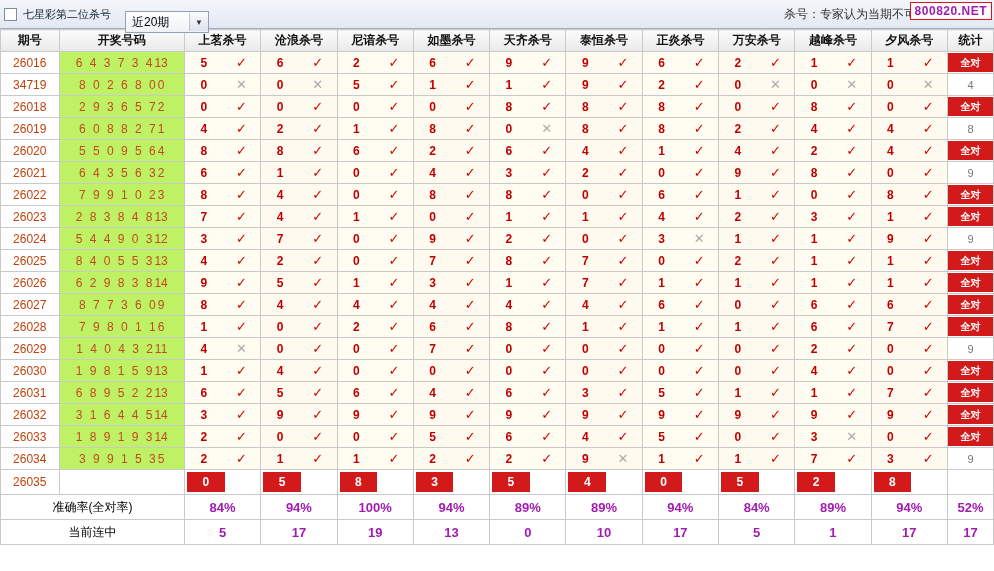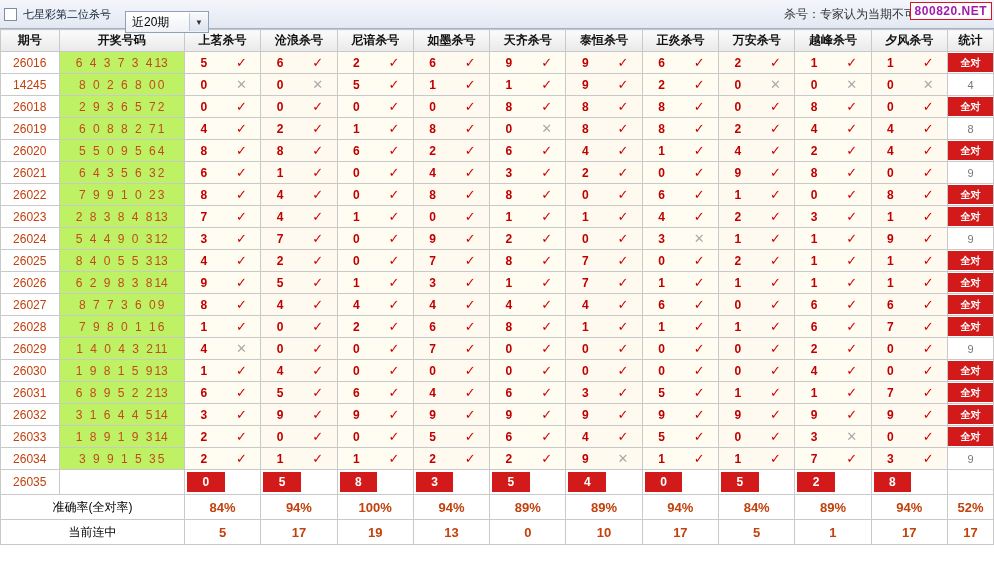--- a/index.html
+++ b/index.html
@@ -168,21 +168,21 @@
     font-weight:bold;
     font-size:13px;
     margin-left:48px;
   }
   tr.footrow td.flabel{
     color:#000;
     font-weight:normal;
     font-size:12px;
     background:#ffffff;
   }
-  tr.footrow td.pct{color:#c2410c;border-radius:7px;}
+  tr.footrow td.pct{color:#a21caf;border-radius:7px;}
 </style>
 </head>
 <body>
 
 <div id="app">
 
   <div class="topbar">
     <div class="chk"></div>
     <div class="title">七星彩第二位杀号</div>
     <div class="period-select">
@@ -288,21 +288,21 @@
             <div class="kc">
               <span class="num">1</span>
               <span class="mk ok">✓</span>
             </div>
           </td>
           <td class="stat">
             <span class="allright">全对</span>
           </td>
         </tr>
         <tr>
-          <td class="period">14245</td>
+          <td class="period">34719</td>
           <td class="code"><span>8 0 2 6 8 0</span><span class="last">0</span></td>
           <td class="killcell">
             <div class="kc">
               <span class="num">0</span>
               <span class="mk no">✕</span>
             </div>
           </td>
           <td class="killcell alt">
             <div class="kc">
               <span class="num">0</span>

